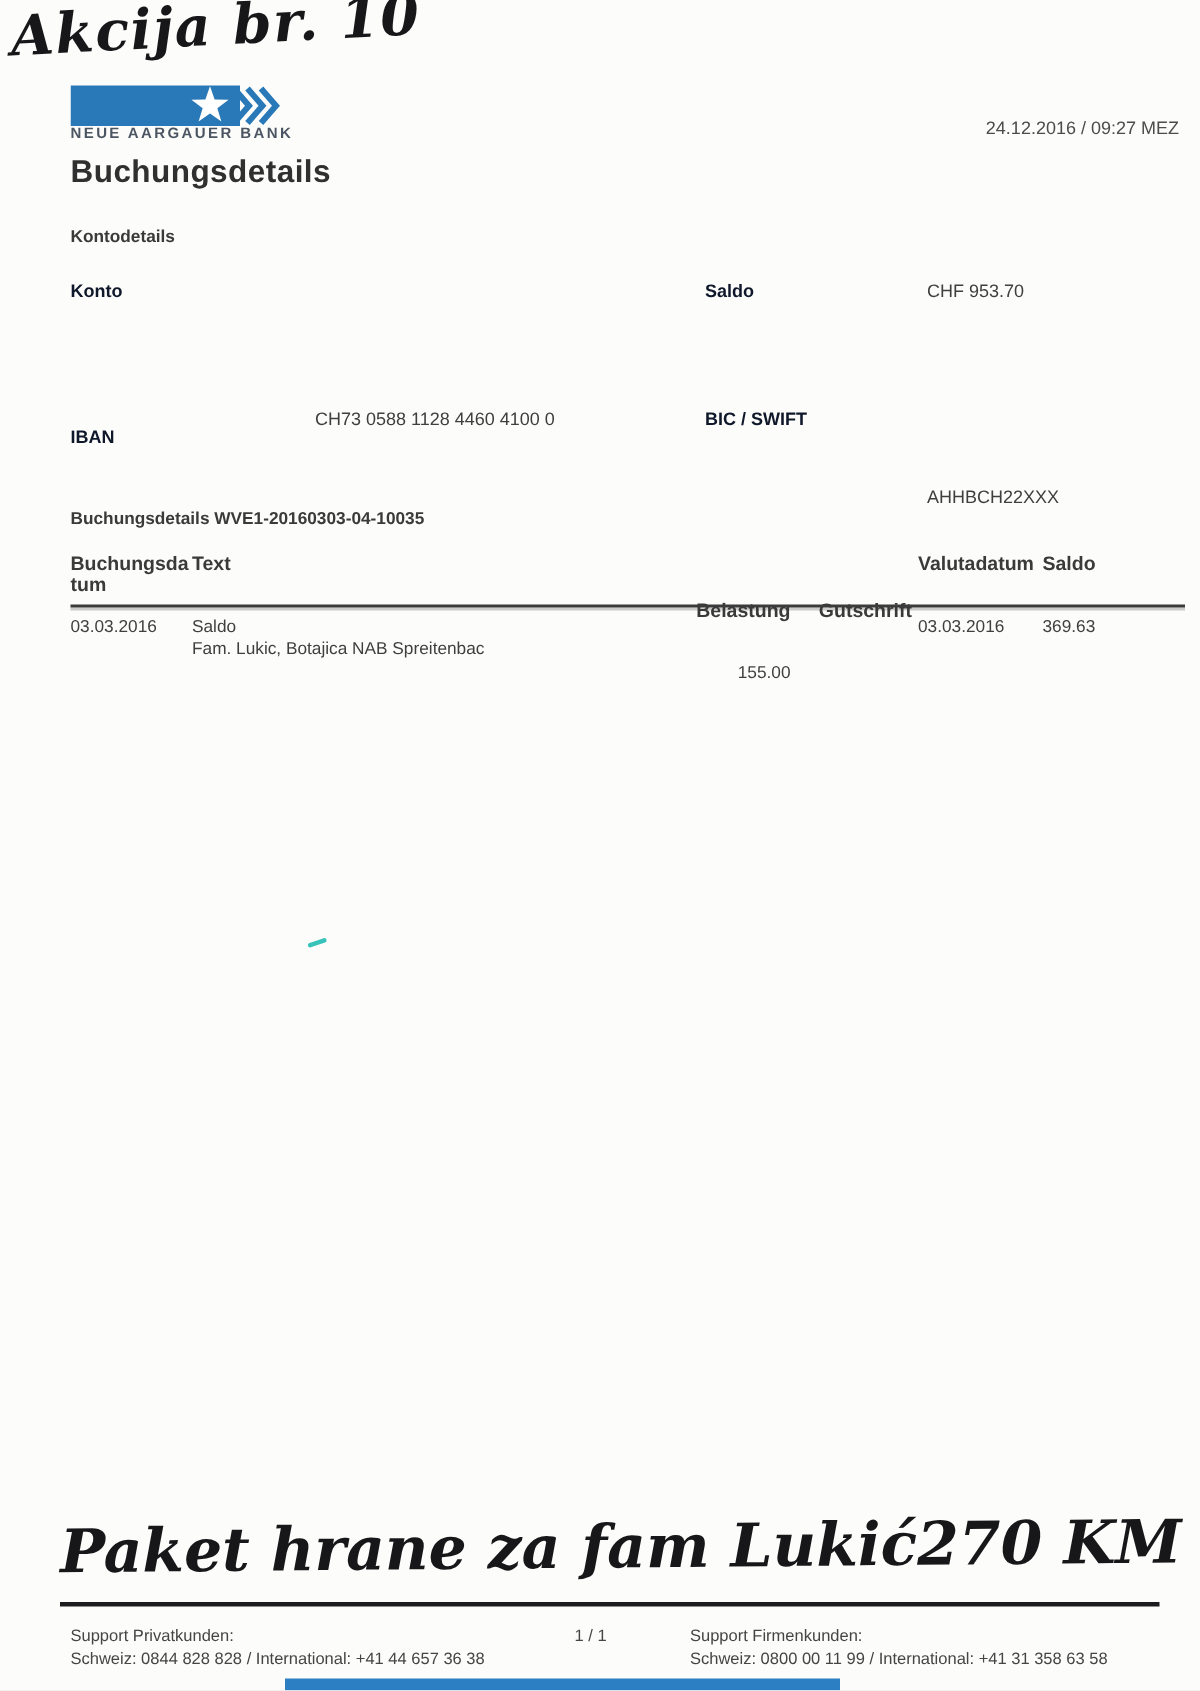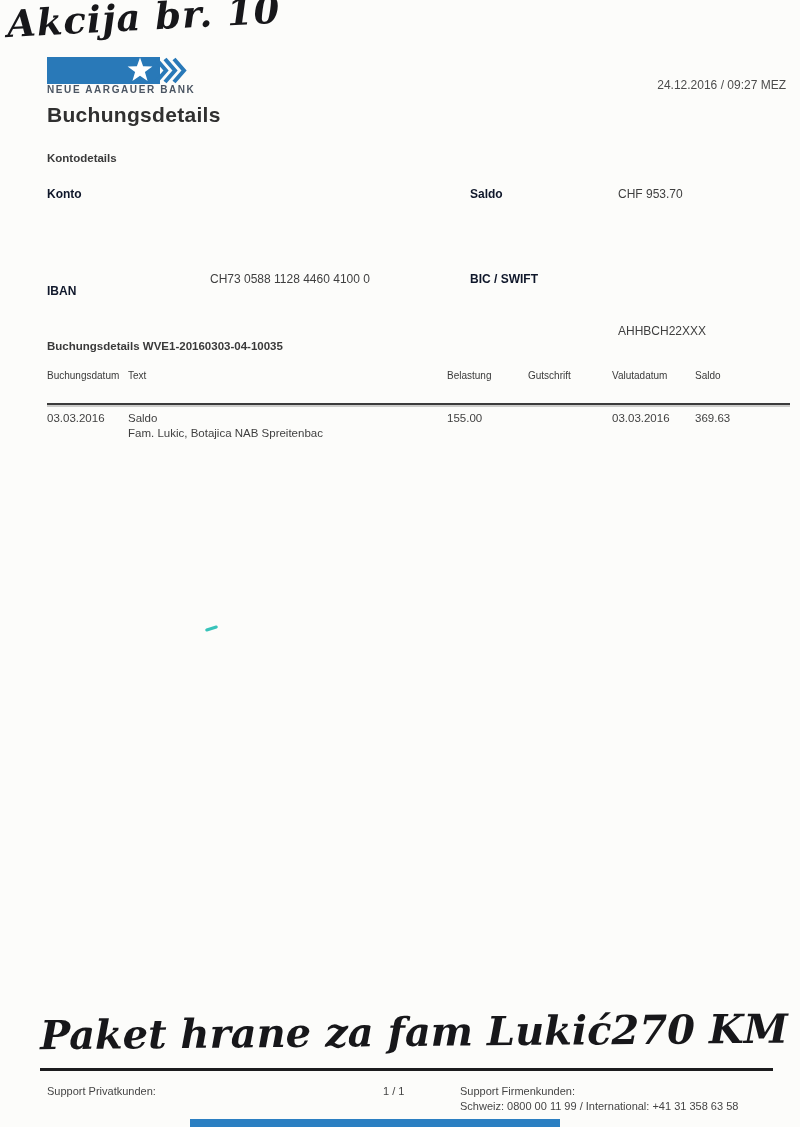--- a/index.html
+++ b/index.html
@@ -20,23 +20,23 @@
   
   .logo{left:47px;top:56px;width:150px;height:30px;}
   .logo-caption{left:47px;top:84px;font-size:10px;letter-spacing:1.6px;color:#4c5663;font-weight:bold;white-space:nowrap;}
   
   .printed-at{top:78px;right:14px;font-size:12px;color:#4c4c4c;}
   .doc-title{left:47px;top:103px;font-size:21px;font-weight:bold;color:#303030;letter-spacing:0.3px;}
   .sec-heading{font-size:11.5px;font-weight:bold;color:#3a3a3a;}
   .lbl{font-size:12px;font-weight:bold;color:#0f172a;}
   .val{font-size:12px;color:#3f3f3f;line-height:15px;}
   
-  .th{font-size:10px;font-weight:normal;color:#3a3a3a;line-height:14px;}
+  .th{font-size:13px;font-weight:bold;color:#3a3a3a;line-height:14px;}
   .td{font-size:11.5px;color:#3f3f3f;line-height:15px;}
-  .num{}
+  .num{text-align:right;margin-top:31px;}
   .rule{left:47px;top:403px;width:743px;height:2px;background:#3b3b3b;box-shadow:0 2px 0 rgba(60,60,60,.25);}
   
   .cyan-mark{left:205px;top:627px;width:13px;height:3px;background:#38c3ba;transform:rotate(-18deg);border-radius:2px;}
   .bottom-bar{left:190px;top:1119px;width:370px;height:8px;background:#2b7fc2;}
   
   .foot{font-size:11px;color:#454545;line-height:15px;}
   .wrap-col{width:80px;word-break:break-all;}
 </style>
 </head>
 <body>
@@ -97,20 +97,21 @@
   <div class="abs cyan-mark"></div>
 
   <div class="abs hand hand-bottom">
     <span>Paket hrane za fam Lukić</span>
     <span>270 KM</span>
   </div>
   <div class="abs hand-underline"></div>
 
   <div class="abs foot" style="left:47px;top:1084px;">
     <div>Support Privatkunden:</div>
+    <div>Schweiz: 0844 828 828 / International: +41 44 657 36 38</div>
   </div>
   <div class="abs foot" style="left:383px;top:1084px;">1 / 1</div>
   <div class="abs foot" style="left:460px;top:1084px;">
     <div>Support Firmenkunden:</div>
     <div>Schweiz: 0800 00 11 99 / International: +41 31 358 63 58</div>
   </div>
 
   <div class="abs bottom-bar"></div>
 
 </div>

